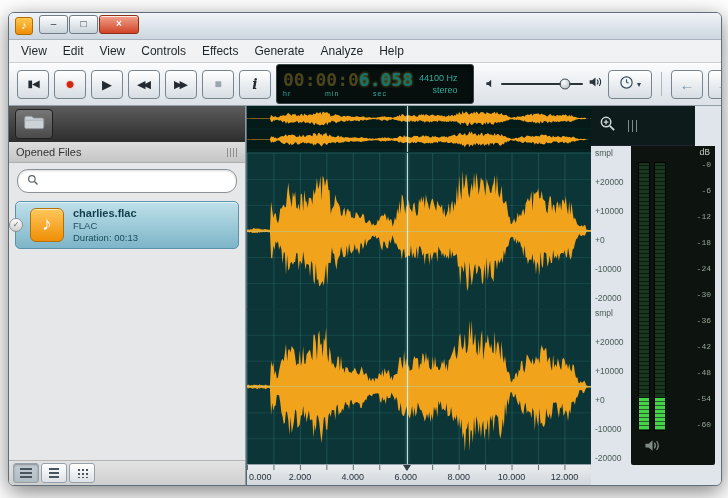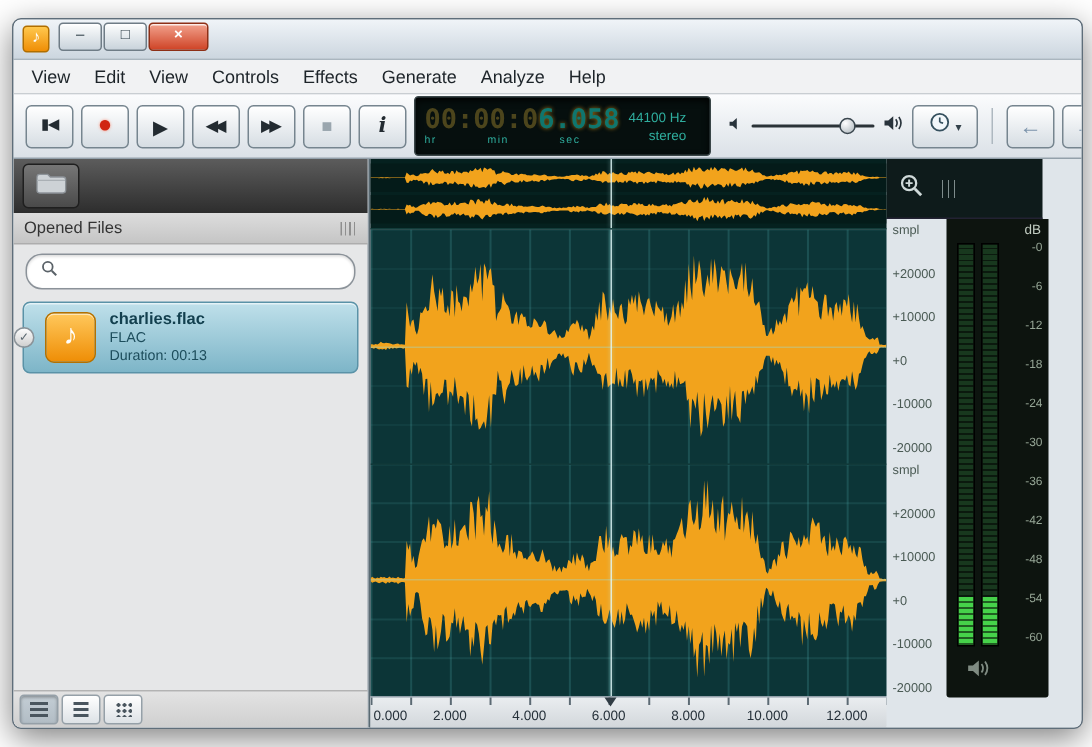--- a/index.html
+++ b/index.html
@@ -105,21 +105,21 @@
   .tlabel{position:absolute;top:7px;transform:translateX(-50%);white-space:nowrap;}
   .cursor-marker{position:absolute;top:0;width:0;height:0;border-left:4px solid transparent;border-right:4px solid transparent;border-top:6px solid #303c44;transform:translateX(-4px);}
 
   
   .right-col{width:130px;display:flex;flex-direction:column;background:#dfe5ea;flex:0 0 auto;}
   .right-header{height:40px;width:104px;background:#0e1b1b;border-bottom:1px solid #223;display:flex;align-items:center;gap:12px;padding:0 8px;box-sizing:border-box;flex:0 0 auto;}
   .grip-v{width:12px;height:12px;background:repeating-linear-gradient(to right,#7e8c8c 0 1px,transparent 1px 4px);}
   .right-body{flex:1;display:flex;min-height:0;}
   .scale-col{width:40px;display:flex;flex-direction:column;font-size:8.5px;color:#4a5a54;flex:0 0 auto;}
   .scale-group{height:calc((100% - 20px)/2);display:flex;flex-direction:column;justify-content:space-between;padding:2px 0 2px 4px;box-sizing:border-box;}
-  .meter-col{width:68px;background:#0d140f;margin-bottom:20px;border-radius:0 0 2px 2px;position:relative;flex:0 0 auto;}
+  .meter-col{width:84px;background:#0d140f;margin-bottom:20px;border-radius:0 0 2px 2px;position:relative;flex:0 0 auto;font-family:Liberation Mono, monospace;}
   .db-top{position:absolute;top:2px;right:5px;font-size:9px;color:#c2cdc2;}
   .bars{position:absolute;left:7px;top:16px;bottom:36px;display:flex;gap:4px;}
   .bar{width:10px;height:100%;border:1px solid #000;background:linear-gradient(to top,#46d24a 0 12%,#18381e 12% 100%);position:relative;}
   .bar::after{content:"";position:absolute;inset:0;background:repeating-linear-gradient(to top,rgba(0,0,0,.55) 0 1px,transparent 1px 4px);}
   .db-scale{position:absolute;right:4px;top:14px;bottom:36px;display:flex;flex-direction:column;justify-content:space-between;font-size:8px;color:#95a595;text-align:right;}
   .meter-speaker{position:absolute;bottom:7px;left:12px;}
 </style>
 </head>
 <body>
 

